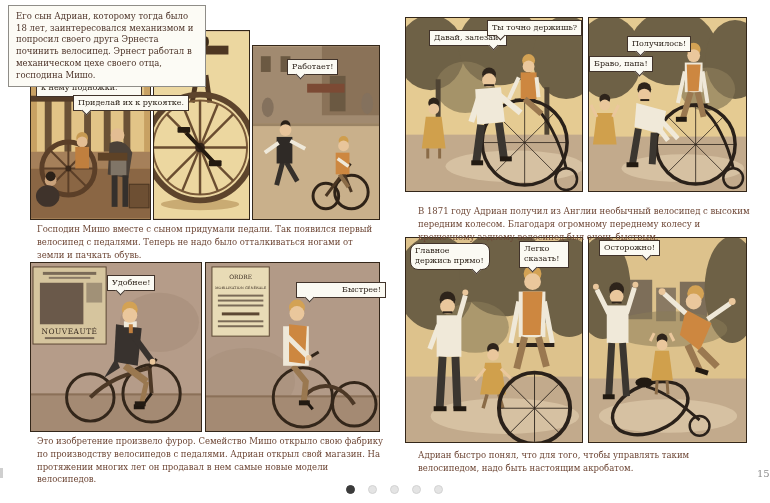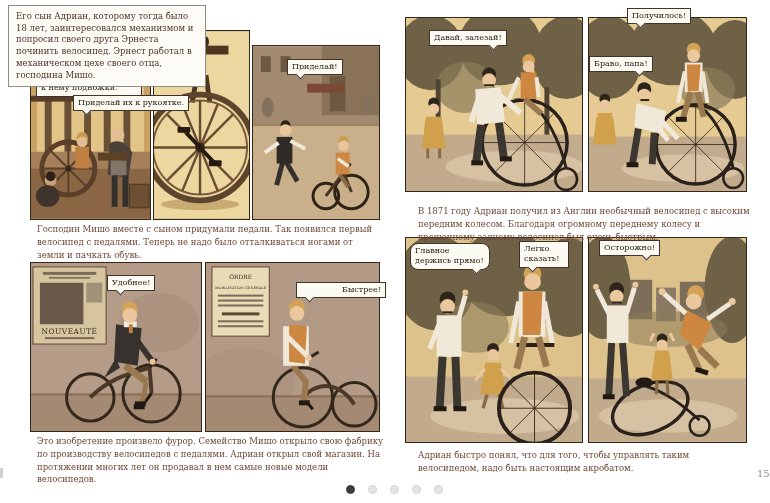--- a/index.html
+++ b/index.html
@@ -239,21 +239,21 @@
           <circle cx="92" cy="45" r="8" fill="#d3a254"></circle>
           <circle cx="92" cy="51" r="7.5" fill="#eac79c"></circle>
         </g>
       </svg>
     </div>
 
     <div class="caption" style="left:37px;top:427px;width:348px;margin-top:8px;">Это изобретение произвело фурор. Семейство Мишо открыло свою фабрику по производству велосипедов с педалями. Адриан открыл свой магазин. На протяжении многих лет он продавал в нем самые новые модели велосипедов.</div>
 
     <div class="bubble tail-br" style="left:36px;top:70px;width:106px;">Я бы хотел приделать к нему подножки.</div>
     <div class="bubble nw tail-bl" style="left:73px;top:95px;">Приделай их к рукоятке.</div>
-    <div class="bubble nw tail-bl" style="left:287px;top:59px;">Приделай!</div>
+    <div class="bubble nw tail-bl" style="left:287px;top:59px;">Работает!</div>
     <div class="bubble nw tail-bl" style="left:107px;top:275px;">Удобнее!</div>
     <div class="bubble nw tail-bl" style="left:296px;top:282px;padding-left:45px;">Быстрее!</div>
   </section>
 
   <section class="layer">
 
     <div class="panel" style="left:405px;top:17px;width:178px;height:175px;">
       <svg viewBox="0 0 178 175">
         <rect width="178" height="175" fill="#e5cb92"></rect>
         <g>
@@ -455,21 +455,22 @@
           <path d="M66,96 L62,104 M82,96 L86,104" stroke="#eac79c" stroke-width="3" fill="none"></path>
           <path d="M67,114 L81,114 L85,144 L63,144 Z" fill="#d0a04c"></path>
           <path d="M69,144 L68,158 M79,144 L80,158" stroke="#8a6b47" stroke-width="3" fill="none"></path>
         </g>
       </svg>
     </div>
 
     <div class="caption" style="left:418px;top:449px;width:332px;">Адриан быстро понял, что для того, чтобы управлять таким велосипедом, надо быть настоящим акробатом.</div>
 
     <div class="bubble nw tail-br" style="left:429px;top:30px;">Давай, залезай!</div>
-    <div class="bubble nw tail-bl" style="left:627px;top:8px;">Получилось!</div>
+    <div class="bubble nw tail-bl" style="left:487px;top:20px;">Ты точно держишь?</div>
+    <div class="bubble nw tail-bl" style="left:627px;top:36px;">Получилось!</div>
     <div class="bubble nw tail-br" style="left:589px;top:56px;">Браво, папа!</div>
     <div class="bubble tail-br" style="left:410px;top:243px;width:80px;border-radius:8px;">Главное держись прямо!</div>
     <div class="bubble tail-bl" style="left:519px;top:241px;width:50px;">Легко сказать!</div>
     <div class="bubble nw tail-br" style="left:599px;top:240px;">Осторожно!</div>
 
     <div class="pageno" style="left:757px;top:468px;">15</div>
   </section>
 
   <div class="edge-mark"></div>
 

